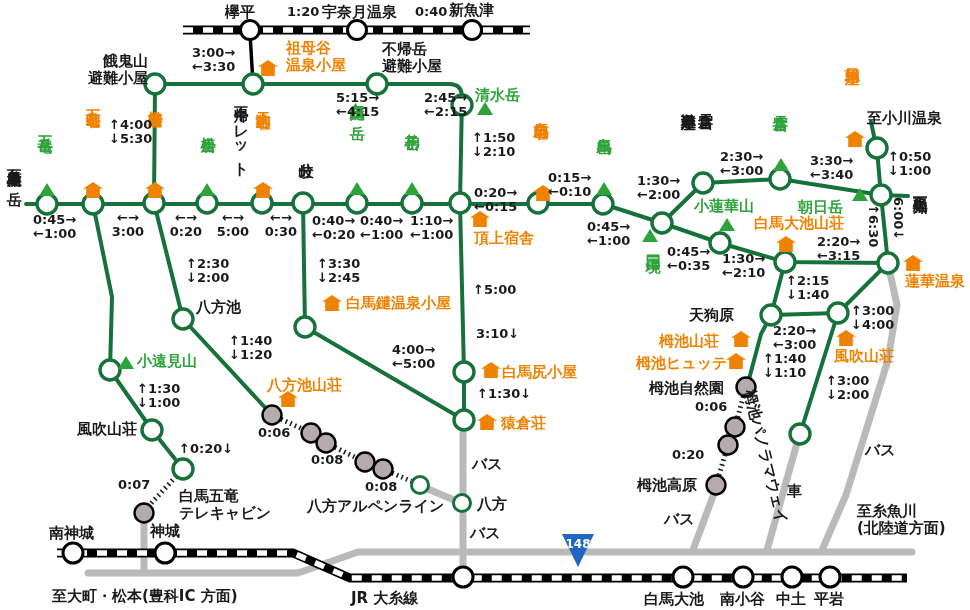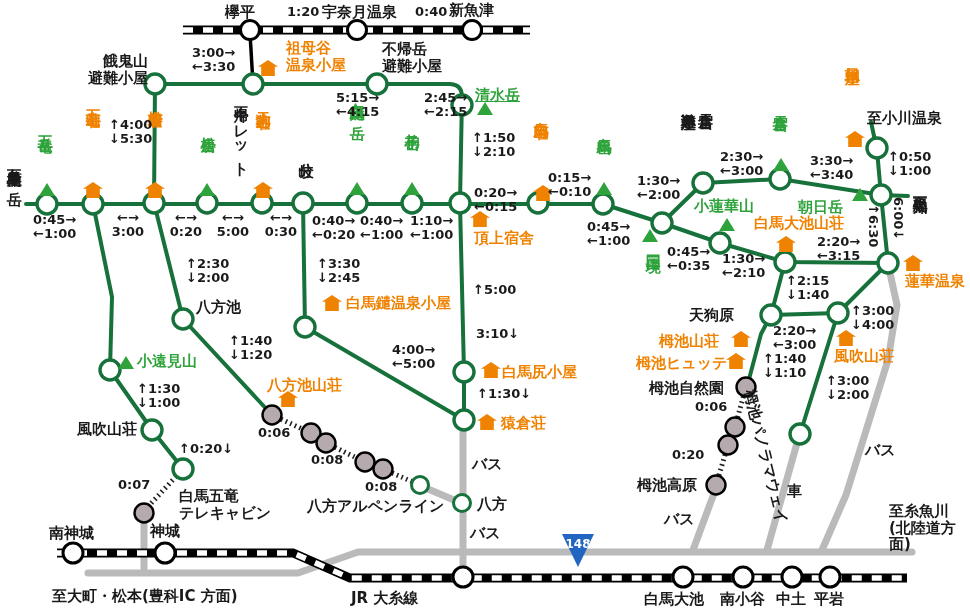--- a/index.html
+++ b/index.html
@@ -163,21 +163,21 @@
       </div><div style="display:contents">
         <span class="lbl peak v" style="left: 199px; top: 124px;">唐松岳</span>
         <span class="icon tri" style="left: 199px; top: 183px;"></span>
       </div><div style="display:contents">
         <span class="lbl peak v" style="left: 348px; top: 92px;">白馬鑓ヶ岳</span>
         <span class="icon tri" style="left: 349px; top: 182px;"></span>
       </div><div style="display:contents">
         <span class="lbl peak v" style="left: 403px; top: 122px;">杓子岳</span>
         <span class="icon tri" style="left: 404px; top: 182px;"></span>
       </div><div style="display:contents">
-        <span class="lbl peak" style="left: 475px; top: 87px; text-decoration: underline;">清水岳</span>
+        <span class="lbl peak" style="left: 475px; top: 87px;">清水岳</span>
         <span class="icon tri" style="left: 477px; top: 102px;"></span>
       </div><div style="display:contents">
         <span class="lbl peak v" style="left: 595px; top: 126px;">白馬岳</span>
         <span class="icon tri" style="left: 596px; top: 182px;"></span>
       </div><div style="display:contents">
         <span class="lbl peak v" style="left: 644px; top: 243px;">三国境</span>
         <span class="icon tri" style="left: 642px; top: 229px;"></span>
       </div><div style="display:contents">
         <span class="lbl peak" style="left: 694px; top: 198px;">小蓮華山</span>
         <span class="icon tri" style="left: 719px; top: 218px;"></span>
@@ -296,21 +296,21 @@
         <span class="lbl" style="left: 720px; top: 591px;">南小谷</span>
       </div><div style="display:contents">
         <span class="lbl" style="left: 776px; top: 591px;">中土</span>
       </div><div style="display:contents">
         <span class="lbl" style="left: 814px; top: 591px;">平岩</span>
       </div><div style="display:contents">
         <span class="lbl" style="left: 351px; top: 590px;">JR 大糸線</span>
       </div><div style="display:contents">
         <span class="lbl" style="left: 52px; top: 588px;">至大町・松本(豊科IC 方面)</span>
       </div><div style="display:contents">
-        <span class="lbl" style="left: 857px; top: 503px; margin-left: 32px;">至糸魚川
+        <span class="lbl" style="left: 857px; top: 503px;">至糸魚川
 (北陸道方面)</span>
       </div><div style="display:contents">
         <span class="lbl" style="left: 472px; top: 456px;">バス</span>
       </div><div style="display:contents">
         <span class="lbl" style="left: 470px; top: 525px;">バス</span>
       </div><div style="display:contents">
         <span class="lbl" style="left: 664px; top: 511px;">バス</span>
       </div><div style="display:contents">
         <span class="lbl" style="left: 865px; top: 442px;">バス</span>
       </div><div style="display:contents">

